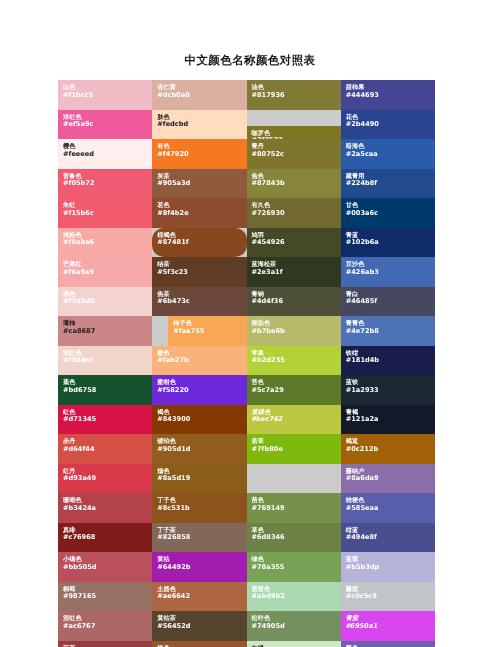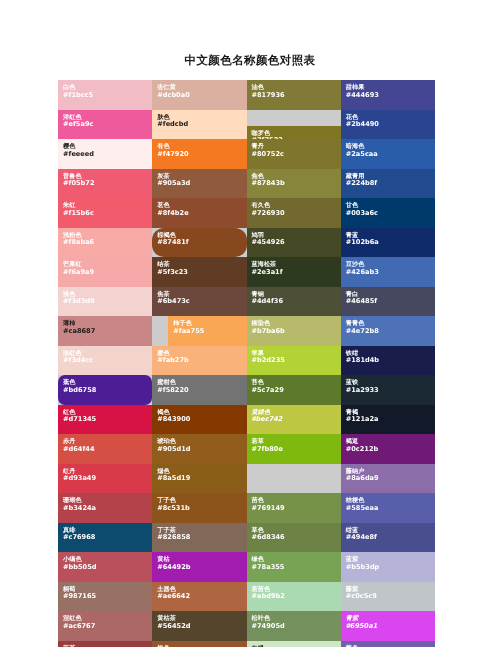--- a/index.html
+++ b/index.html
@@ -229,25 +229,25 @@
         <span class="swatch-hex light-text">#fab27b</span>
       </div>
       <div class="swatch" style="background-color: rgb(178, 210, 53);">
         <span class="swatch-name light-text">苹果</span>
         <span class="swatch-hex light-text">#b2d235</span>
       </div>
       <div class="swatch" style="background-color: rgb(24, 29, 75);">
         <span class="swatch-name light-text">铁绀</span>
         <span class="swatch-hex light-text">#181d4b</span>
       </div>
-      <div class="swatch" style="background-color: #4c1d95; border-radius: 7px;">
+      <div class="swatch" style="background-color: #14532d;">
         <span class="swatch-name light-text">蕉色</span>
         <span class="swatch-hex light-text">#bd6758</span>
       </div>
-      <div class="swatch" style="background-color: #737373;">
+      <div class="swatch" style="background-color: #6d28d9;">
         <span class="swatch-name light-text">蜜柑色</span>
         <span class="swatch-hex light-text">#f58220</span>
       </div>
       <div class="swatch" style="background-color: rgb(92, 122, 41);">
         <span class="swatch-name light-text">苔色</span>
         <span class="swatch-hex light-text">#5c7a29</span>
       </div>
       <div class="swatch" style="background-color: rgb(26, 41, 51);">
         <span class="swatch-name light-text">蓝铁</span>
         <span class="swatch-hex light-text">#1a2933</span>
@@ -273,21 +273,21 @@
         <span class="swatch-hex light-text">#d64f44</span>
       </div>
       <div class="swatch" style="background-color: rgb(144, 93, 29);">
         <span class="swatch-name light-text">琥珀色</span>
         <span class="swatch-hex light-text">#905d1d</span>
       </div>
       <div class="swatch" style="background-color: rgb(127, 184, 14);">
         <span class="swatch-name light-text">若草</span>
         <span class="swatch-hex light-text">#7fb80e</span>
       </div>
-      <div class="swatch" style="background-color: #701a75;">
+      <div class="swatch" style="background-color: #a16207;">
         <span class="swatch-name light-text">褐返</span>
         <span class="swatch-hex light-text">#0c212b</span>
       </div>
       <div class="swatch" style="background-color: rgb(217, 58, 73);">
         <span class="swatch-name light-text">红丹</span>
         <span class="swatch-hex light-text">#d93a49</span>
       </div>
       <div class="swatch" style="background-color: rgb(138, 93, 25);">
         <span class="swatch-name light-text">烟色</span>
         <span class="swatch-hex light-text">#8a5d19</span>
@@ -309,21 +309,21 @@
         <span class="swatch-hex light-text">#8c531b</span>
       </div>
       <div class="swatch" style="background-color: rgb(118, 145, 73);">
         <span class="swatch-name light-text">苗色</span>
         <span class="swatch-hex light-text">#769149</span>
       </div>
       <div class="swatch" style="background-color: rgb(88, 94, 170);">
         <span class="swatch-name light-text">桔梗色</span>
         <span class="swatch-hex light-text">#585eaa</span>
       </div>
-      <div class="swatch" style="background-color: #0c4a6e;">
+      <div class="swatch" style="background-color: #7f1d1d;">
         <span class="swatch-name light-text">真绯</span>
         <span class="swatch-hex light-text">#c76968</span>
       </div>
       <div class="swatch" style="background-color: rgb(130, 104, 88);">
         <span class="swatch-name light-text">丁子茶</span>
         <span class="swatch-hex light-text">#826858</span>
       </div>
       <div class="swatch" style="background-color: rgb(109, 131, 70);">
         <span class="swatch-name light-text">草色</span>
         <span class="swatch-hex light-text">#6d8346</span>

